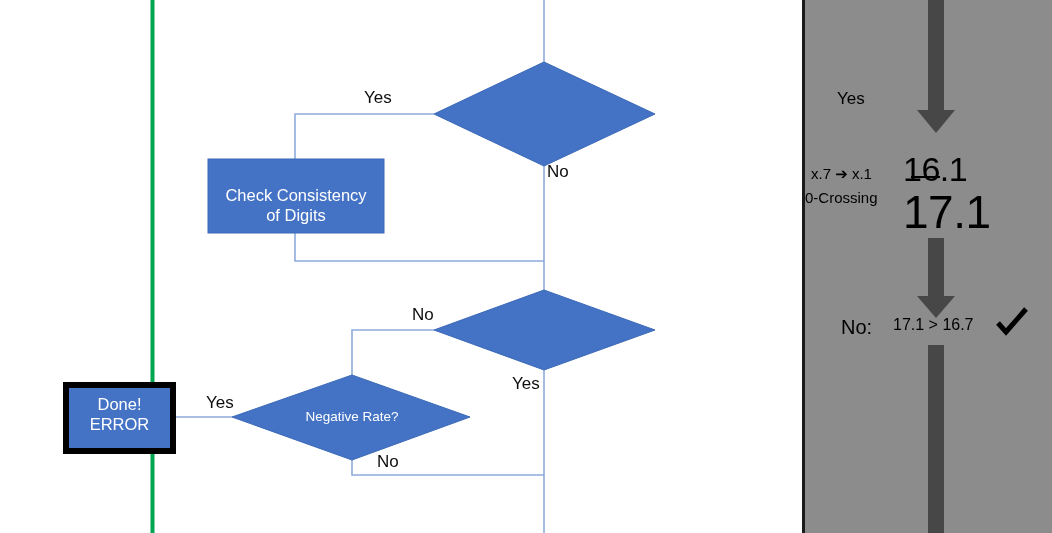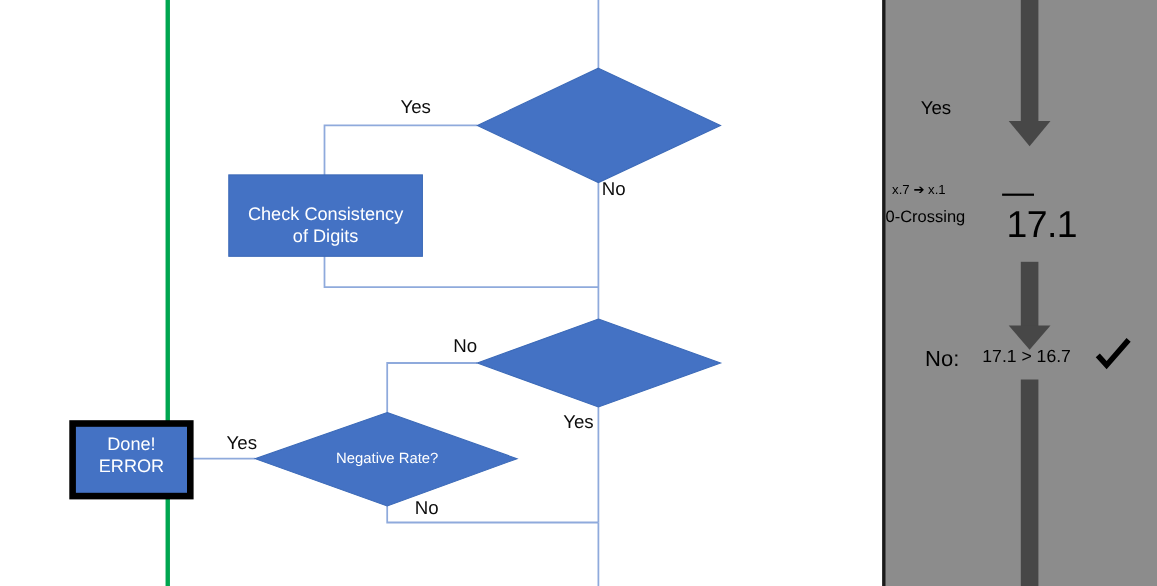--- a/index.html
+++ b/index.html
@@ -41,24 +41,24 @@
   #right-panel{
     position:absolute;left:802px;top:0;width:250px;height:533px;
     background:#8c8c8c;
     border-left:3px solid #1a1a1a;
     box-sizing:border-box;
     overflow:hidden;
   }
   #panel-svg{position:absolute;left:0;top:0;width:247px;height:533px;}
   .panel-text{position:absolute;color:#000000;white-space:nowrap;}
   #panel-yes{font-size:17px;left:32px;top:89px;}
-  #panel-row1-label{font-size:12px;left:6px;top:165px;}
+  #panel-row1-label{font-size:15px;left:6px;top:165px;}
   #panel-row2-label{font-size:15px;left:0px;top:189px;}
   #panel-value1{font-size:34px;left:98px;top:150px;letter-spacing:-0.5px;}
-  #panel-value2{font-size:34px;left:98px;top:185px;letter-spacing:-0.5px;margin-left:12px;}
+  #panel-value2{font-size:46px;left:98px;top:185px;letter-spacing:-0.5px;}
   #panel-strike{
     position:absolute;left:106px;top:176px;width:29px;height:2px;
     background:#000;
   }
   #panel-no-label{font-size:20px;left:36px;top:316px;}
   #panel-compare{font-size:16px;left:88px;top:316px;text-align:center;}
   #panel-check{
     position:absolute;left:190px;top:306px;width:34px;height:34px;
   }
 </style>
@@ -139,20 +139,21 @@
 
       <rect x="123" y="345" width="16" height="200" fill="#474747"></rect>
     </svg>
 
     <div class="panel-text" id="panel-yes">Yes</div>
 
     <div class="panel-text" id="panel-row1-label">x.7 ➔ x.1</div>
 
     <div class="panel-text" id="panel-row2-label">0-Crossing</div>
 
+    <div class="panel-text" id="panel-value1">16.1</div>
     <div id="panel-strike"></div>
 
     <div class="panel-text" id="panel-value2">17.1</div>
 
     <div class="panel-text" id="panel-no-label">No:</div>
 
     <div class="panel-text" id="panel-compare">17.1 &gt; 16.7</div>
 
     <svg id="panel-check" viewBox="0 0 34 34">
       <path d="M3 17 L11 26 L31 3" stroke="#000000" stroke-width="5" fill="none" stroke-linecap="butt" stroke-linejoin="miter"></path>

